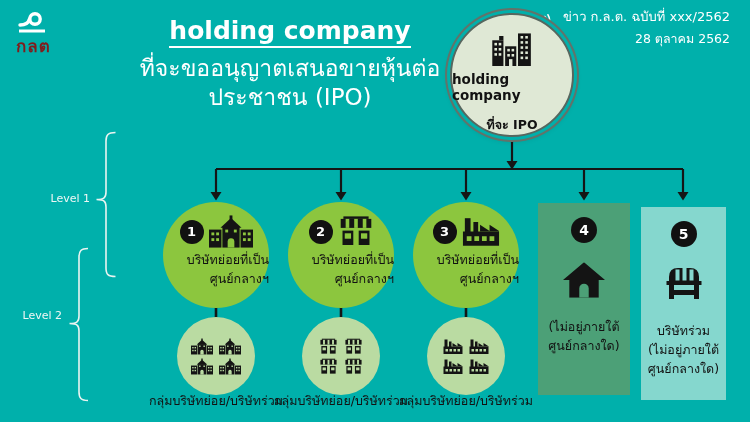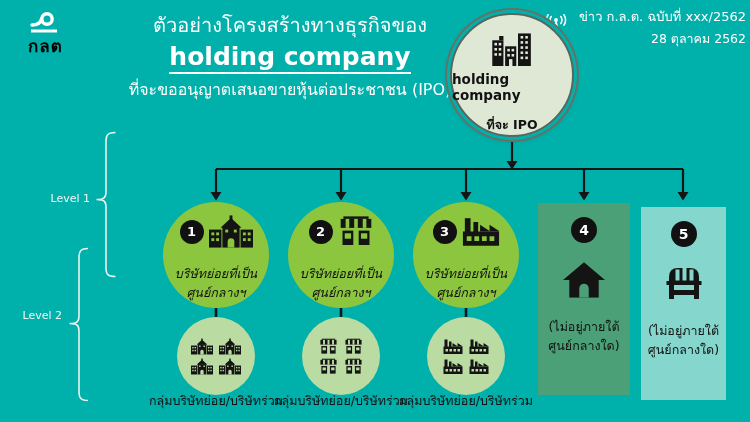--- a/index.html
+++ b/index.html
@@ -4,28 +4,28 @@
 <style>
   html,body{margin:0;padding:0;}
   body{
     width:750px;height:422px;position:relative;overflow:hidden;
     background:#00b0ab;
     font-family:"DejaVu Sans","Liberation Sans",sans-serif;
     -webkit-font-smoothing:antialiased;
   }
   .abs{position:absolute;}
   
-  .logo{left:28px;top:10px;width:70px;color:#000000;}
+  .logo{left:16px;top:10px;width:70px;color:#7f1d1d;}
   .logo-text{font-size:17px;font-weight:bold;letter-spacing:1px;margin-top:0;line-height:1;}
   .title{left:110px;top:12px;width:360px;text-align:center;color:#fff;}
   .title-l1{font-size:20px;line-height:1.3;}
   .title-l2{font-size:25px;font-weight:bold;margin:4px 0 6px 0;}
   .title-l2 span{display:inline-block;border-bottom:2.5px solid #fff;padding-bottom:1px;}
-  .title-l3{font-size:16px;line-height:1.25;}
-  .news{right:4px;top:10px;display:flex;align-items:center;color:#fff;}
+  .title-l3{font-size:23px;line-height:1.25;}
+  .news{right:20px;top:10px;display:flex;align-items:center;color:#fff;}
   .news-icon{width:30px;height:30px;margin-right:8px;margin-top:2px;}
   .news-lines{text-align:right;font-size:13px;line-height:1.15;}
   .news-l2{font-size:12.5px;margin-top:7px;}
   
   .root{
     left:450px;top:13px;width:124px;height:124px;border-radius:50%;
     background:#dfe8d5;border:2px solid #57675f;box-sizing:border-box;
     box-shadow:0 0 0 3px #00b0ab,0 0 0 5px #62736a,0 2px 7px rgba(0,0,0,.25);
     display:flex;flex-direction:column;align-items:center;color:#121212;
   }
@@ -33,21 +33,21 @@
   .root-icon{width:48px;height:42px;margin-top:15px;}
   .root-l1{font-size:13.5px;font-weight:600;margin-top:5px;}
   .root-l2{font-size:12.5px;font-weight:600;margin-top:12px;}
   
   .gc{width:106px;height:106px;border-radius:50%;background:#8cc63e;color:#121212;box-sizing:border-box;}
   .gc svg{--hole:#8cc63e;}
   .gc-row{display:flex;align-items:center;justify-content:center;gap:5px;margin-top:13px;}
   .badge{width:24px;height:24px;border-radius:50%;background:#111;color:#fff;
          display:flex;align-items:center;justify-content:center;font-size:13px;font-weight:bold;flex:0 0 auto;}
   .gc-icon{width:44px;height:33px;}
-  .gc-text{text-align:center;font-size:12.5px;line-height:1.5;margin-top:17px;font-weight:500;font-style:italic;}
+  .gc-text{text-align:right;font-size:12.5px;line-height:1.5;margin-top:3px;font-weight:500;}
   
   .rectbox{display:flex;flex-direction:column;align-items:center;color:#121212;box-sizing:border-box;}
   .rect4{left:538px;top:203px;width:92px;height:192px;background:#4ca077;}
   .rect4 svg{--hole:#4ca077;}
   .rect5{left:641px;top:207px;width:85px;height:193px;background:#85d7ce;}
   .rect5 svg{--hole:#85d7ce;}
   .rect-badge{margin-top:14px;width:26px;height:26px;font-size:14px;}
   .rect-icon{width:42px;height:36px;margin-top:19px;}
   .rect-text{text-align:center;font-size:12.5px;line-height:1.5;margin-top:20px;font-weight:500;}
   
@@ -200,21 +200,20 @@
 <div class="abs logo">
   <svg width="34" height="24" viewBox="0 0 34 24">
     <path d="M4 15 Q12 15 13.5 9" fill="none" stroke="#fff" stroke-width="3.4" stroke-linecap="round"></path>
     <circle cx="19" cy="9" r="5.2" fill="none" stroke="#fff" stroke-width="3.4"></circle>
     <rect x="3" y="19.5" width="26" height="3" fill="#fff"></rect>
   </svg>
   <div class="logo-text">กลต</div>
 </div>
 
 <div class="abs title">
-  <div class="title-l1">ตัวอย่างโครงสร้างทางธุรกิจของ</div>
   <div class="title-l2"><span>holding company</span></div>
   <div class="title-l3">ที่จะขออนุญาตเสนอขายหุ้นต่อประชาชน (IPO)</div>
 </div>
 
 <div class="abs news">
   <svg class="news-icon" viewBox="0 0 30 30">
       <use href="#ic-antenna"></use>
     </svg>
   <div class="news-lines">
     <div>ข่าว ก.ล.ต. ฉบับที่ xxx/2562</div>
@@ -327,16 +326,17 @@
     <div>ศูนย์กลางใด)</div>
   </div>
 </div>
 
 <div class="abs rectbox rect5">
   <div class="badge rect-badge">5</div>
   <svg class="rect-icon" style="width:40px" viewBox="0 0 40 34">
       <use href="#ic-stall"></use>
     </svg>
   <div class="rect-text">
+    <div>บริษัทร่วม</div>
     <div>(ไม่อยู่ภายใต้</div>
     <div>ศูนย์กลางใด)</div>
   </div>
 </div>
 
 </body></html>

